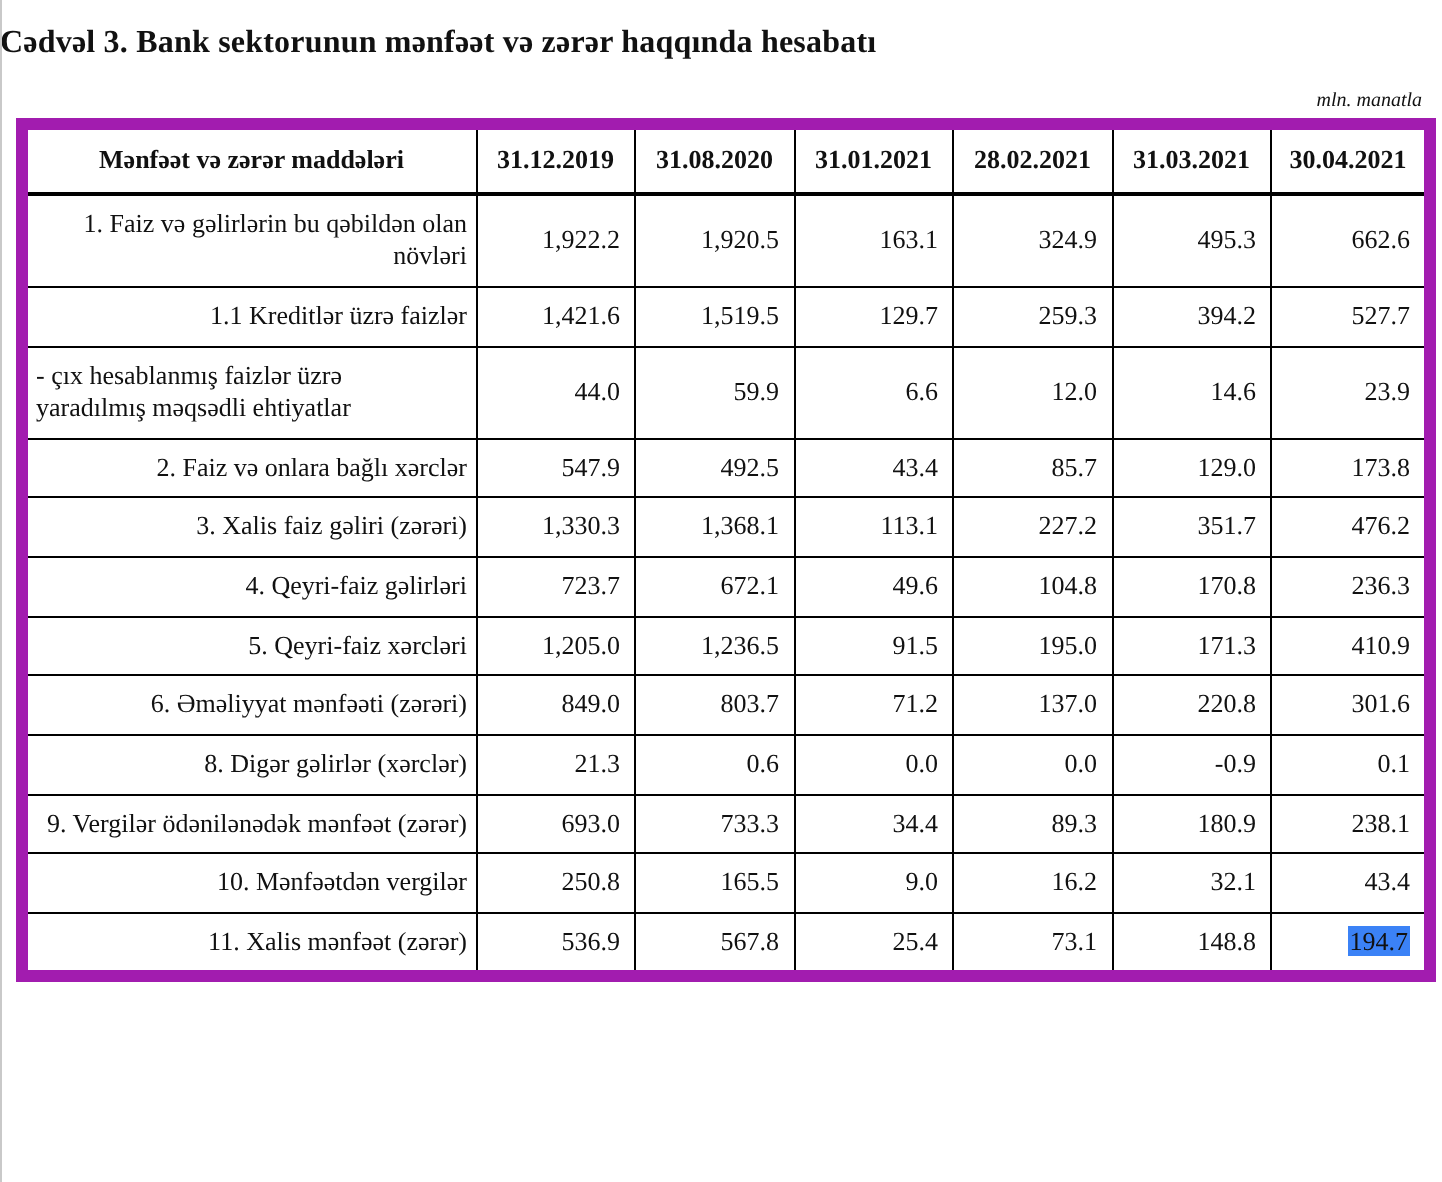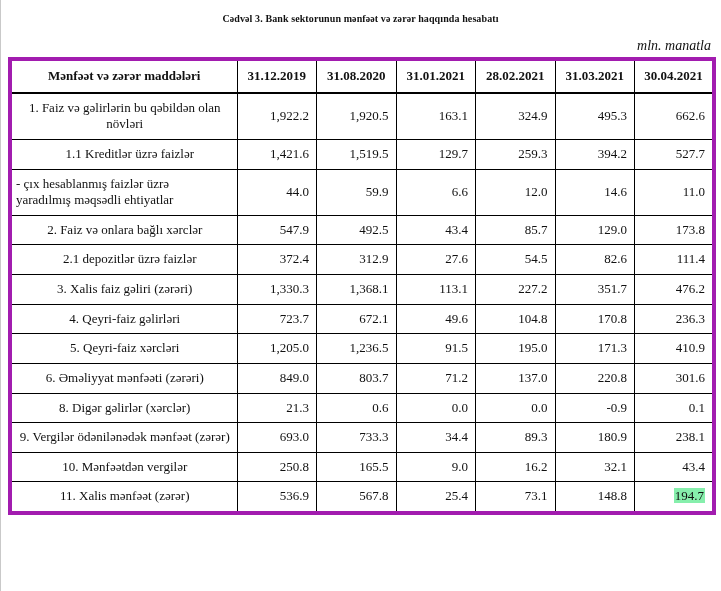--- a/index.html
+++ b/index.html
@@ -9,53 +9,52 @@
     color: #111111;
     position: relative;
   }
   .page-edge {
     position: absolute;
     left: 0; top: 0; bottom: 0;
     width: 1px;
     background: #c9c9c9;
   }
   .page-title {
-    text-align: center;
     font-weight: bold;
-    font-size: 10px;
+    font-size: 16px;
     padding-top: 13px;
     letter-spacing: 0.1px;
   }
   .unit-note {
     text-align: right;
     font-style: italic;
-    font-size: 14px;
+    font-size: 10px;
     margin: 14px 10px 3px 0;
   }
   table.report {
     border-collapse: collapse;
     margin-left: 8px;
     width: 705px;
     table-layout: fixed;
   }
   table.report th, table.report td {
     border: 1.5px solid #000000;
     font-size: 13px;
     line-height: 1.28;
     vertical-align: middle;
   }
-  table.report { border: 4px solid #a21caf; }
+  table.report { border: 6px solid #a21caf; }
   table.report thead th {
     font-weight: bold;
     text-align: center;
     padding: 7px 2px;
     border-bottom-width: 2px;
   }
   td.label {
-    text-align: center;
+    text-align: right;
     padding: 6px 4px 6px 5px;
   }
   td.label.indent { padding-left: 15px; }
   td.label.center {
     text-align: left;
     white-space: pre-line;
     padding-left: 4px;
   }
   td.num {
     text-align: right;
@@ -118,41 +117,32 @@
         <td class="num">527.7</td>
       </tr>
       <tr>
         <td class="label center">-  çıx hesablanmış faizlər üzrə
 yaradılmış məqsədli ehtiyatlar</td>
         <td class="num">44.0</td>
         <td class="num">59.9</td>
         <td class="num">6.6</td>
         <td class="num">12.0</td>
         <td class="num">14.6</td>
-        <td class="num">11.0</td>
+        <td class="num">23.9</td>
       </tr>
       <tr>
         <td class="label">2. Faiz və onlara bağlı xərclər</td>
         <td class="num">547.9</td>
         <td class="num">492.5</td>
         <td class="num">43.4</td>
         <td class="num">85.7</td>
         <td class="num">129.0</td>
         <td class="num">173.8</td>
       </tr>
       <tr>
-        <td class="label indent">2.1 depozitlər üzrə faizlər</td>
-        <td class="num">372.4</td>
-        <td class="num">312.9</td>
-        <td class="num">27.6</td>
-        <td class="num">54.5</td>
-        <td class="num">82.6</td>
-        <td class="num">111.4</td>
-      </tr>
-      <tr>
         <td class="label">3. Xalis faiz gəliri (zərəri)</td>
         <td class="num">1,330.3</td>
         <td class="num">1,368.1</td>
         <td class="num">113.1</td>
         <td class="num">227.2</td>
         <td class="num">351.7</td>
         <td class="num">476.2</td>
       </tr>
       <tr>
         <td class="label">4. Qeyri-faiz gəlirləri</td>
@@ -208,16 +198,16 @@
         <td class="num">32.1</td>
         <td class="num">43.4</td>
       </tr>
       <tr>
         <td class="label">11. Xalis mənfəət (zərər)</td>
         <td class="num">536.9</td>
         <td class="num">567.8</td>
         <td class="num">25.4</td>
         <td class="num">73.1</td>
         <td class="num">148.8</td>
-        <td class="num"><span class="hl" style="background: #86efac;">194.7</span></td>
+        <td class="num"><span class="hl" style="background: #3b82f6;">194.7</span></td>
       </tr>
     </tbody>
 </table>
 
 </body></html>

